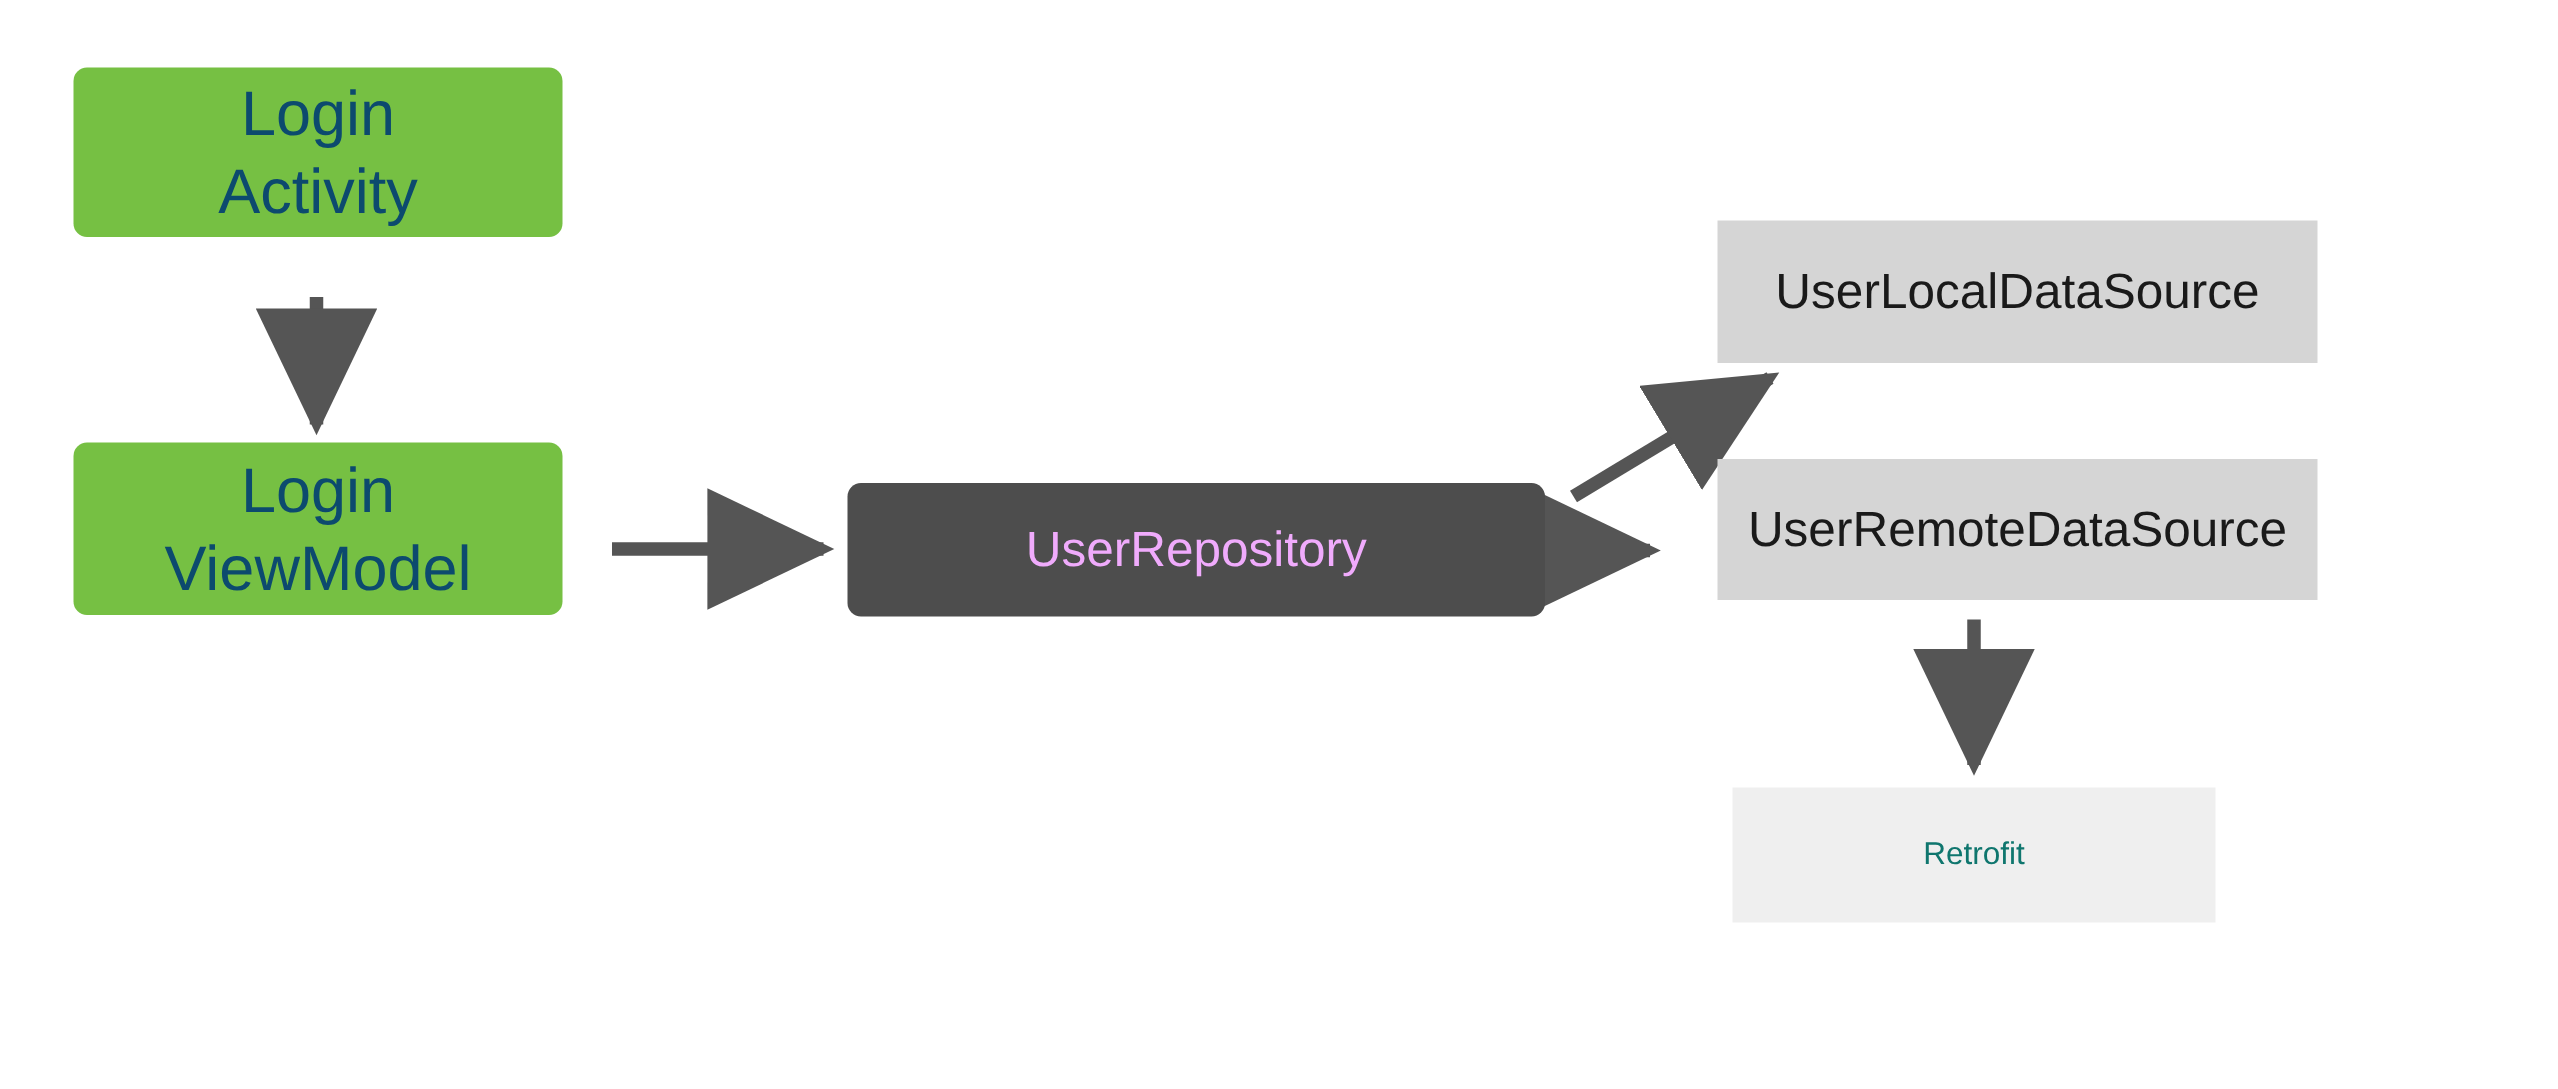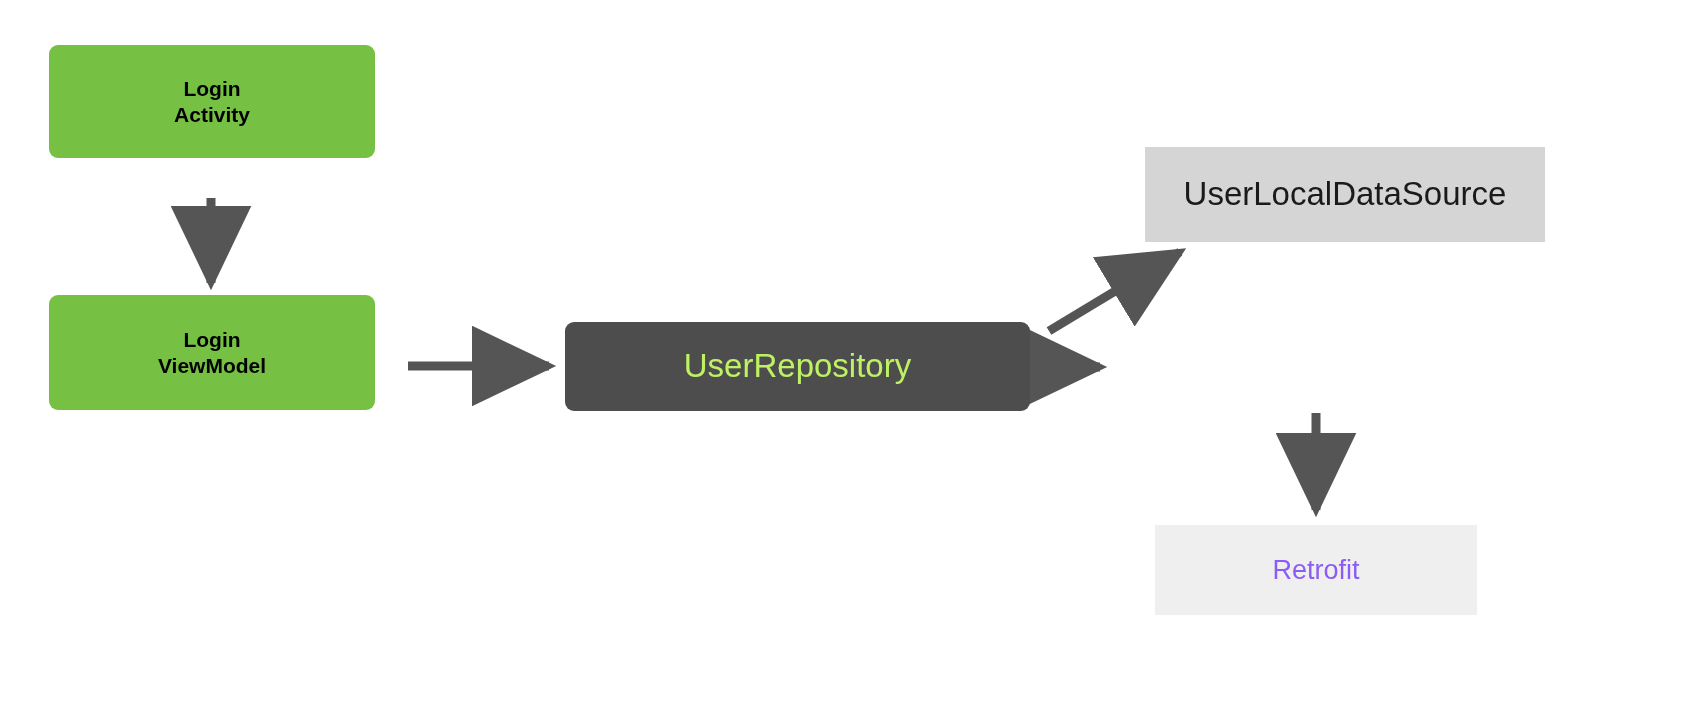--- a/index.html
+++ b/index.html
@@ -23,43 +23,42 @@
     display: flex;
     align-items: center;
     justify-content: center;
     text-align: center;
     box-sizing: border-box;
     line-height: 1.22;
     white-space: pre-line;
   }
   .node-green {
     background: #76c043;
-    color: #000000;
+    color: #0c4a6e;
     border-radius: 9px;
-    font-size: 21px;
-    font-weight: bold;
+    font-size: 42px;
   }
   .node-dark {
     background: #4d4d4d;
-    color: #bef264;
+    color: #f0abfc;
     border-radius: 9px;
     font-size: 33px;
   }
   .node-gray {
     background: #d5d5d5;
     color: #1a1a1a;
     border-radius: 0px;
     font-size: 33px;
     margin-left: 28px;
   }
   .node-lightgray {
     background: #efefef;
-    color: #8b5cf6;
+    color: #0f766e;
     border-radius: 0px;
-    font-size: 27px;
+    font-size: 21px;
   }
 
   
   #box-login-activity   { left: 49px;   top: 45px;  width: 326px; height: 113px; }
   #box-login-viewmodel  { left: 49px;   top: 295px; width: 326px; height: 115px; }
   #box-user-repository  { left: 565px;  top: 322px; width: 465px; height: 89px;  }
   #box-user-local-ds    { left: 1117px; top: 147px; width: 400px; height: 95px;  }
   #box-user-remote-ds   { left: 1117px; top: 306px; width: 400px; height: 94px;  }
   #box-retrofit         { left: 1155px; top: 525px; width: 322px; height: 90px;  }
 
@@ -108,16 +107,17 @@
   <div class="node node-green" id="box-login-activity">Login
 Activity</div>
 
   <div class="node node-green" id="box-login-viewmodel">Login
 ViewModel</div>
 
   <div class="node node-dark" id="box-user-repository">UserRepository</div>
 
   <div class="node node-gray" id="box-user-local-ds">UserLocalDataSource</div>
 
+  <div class="node node-gray" id="box-user-remote-ds">UserRemoteDataSource</div>
 
   <div class="node node-lightgray" id="box-retrofit">Retrofit</div>
 
 </div>
 
 </body></html>

